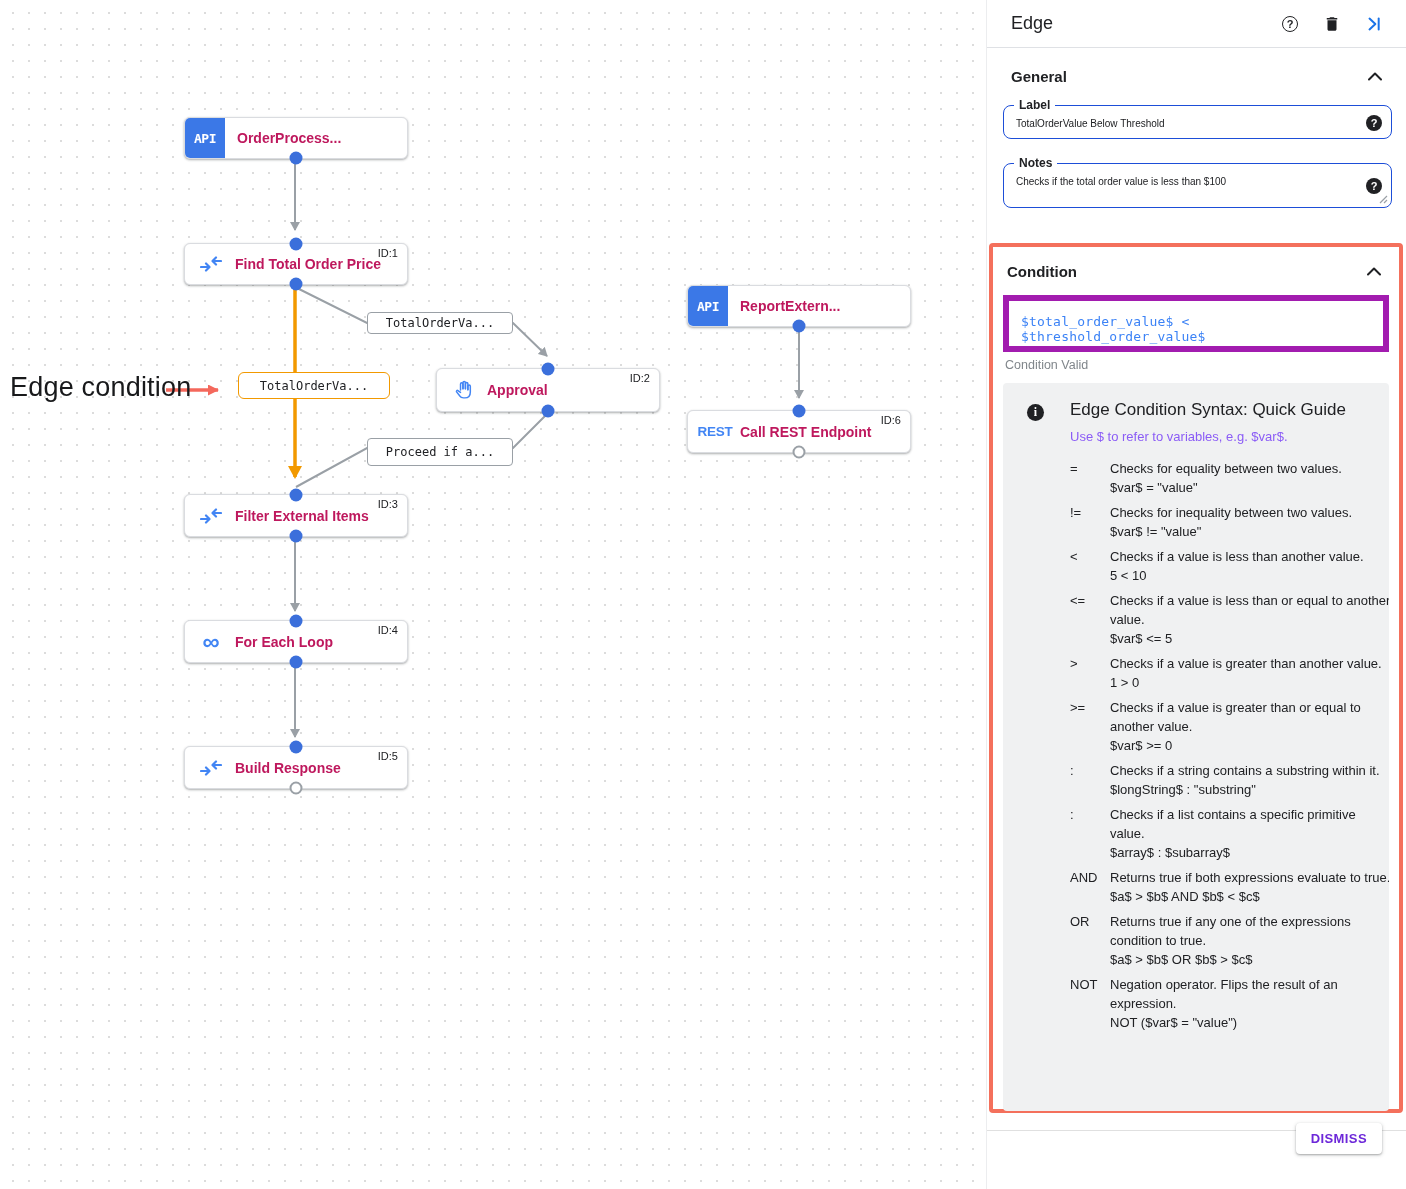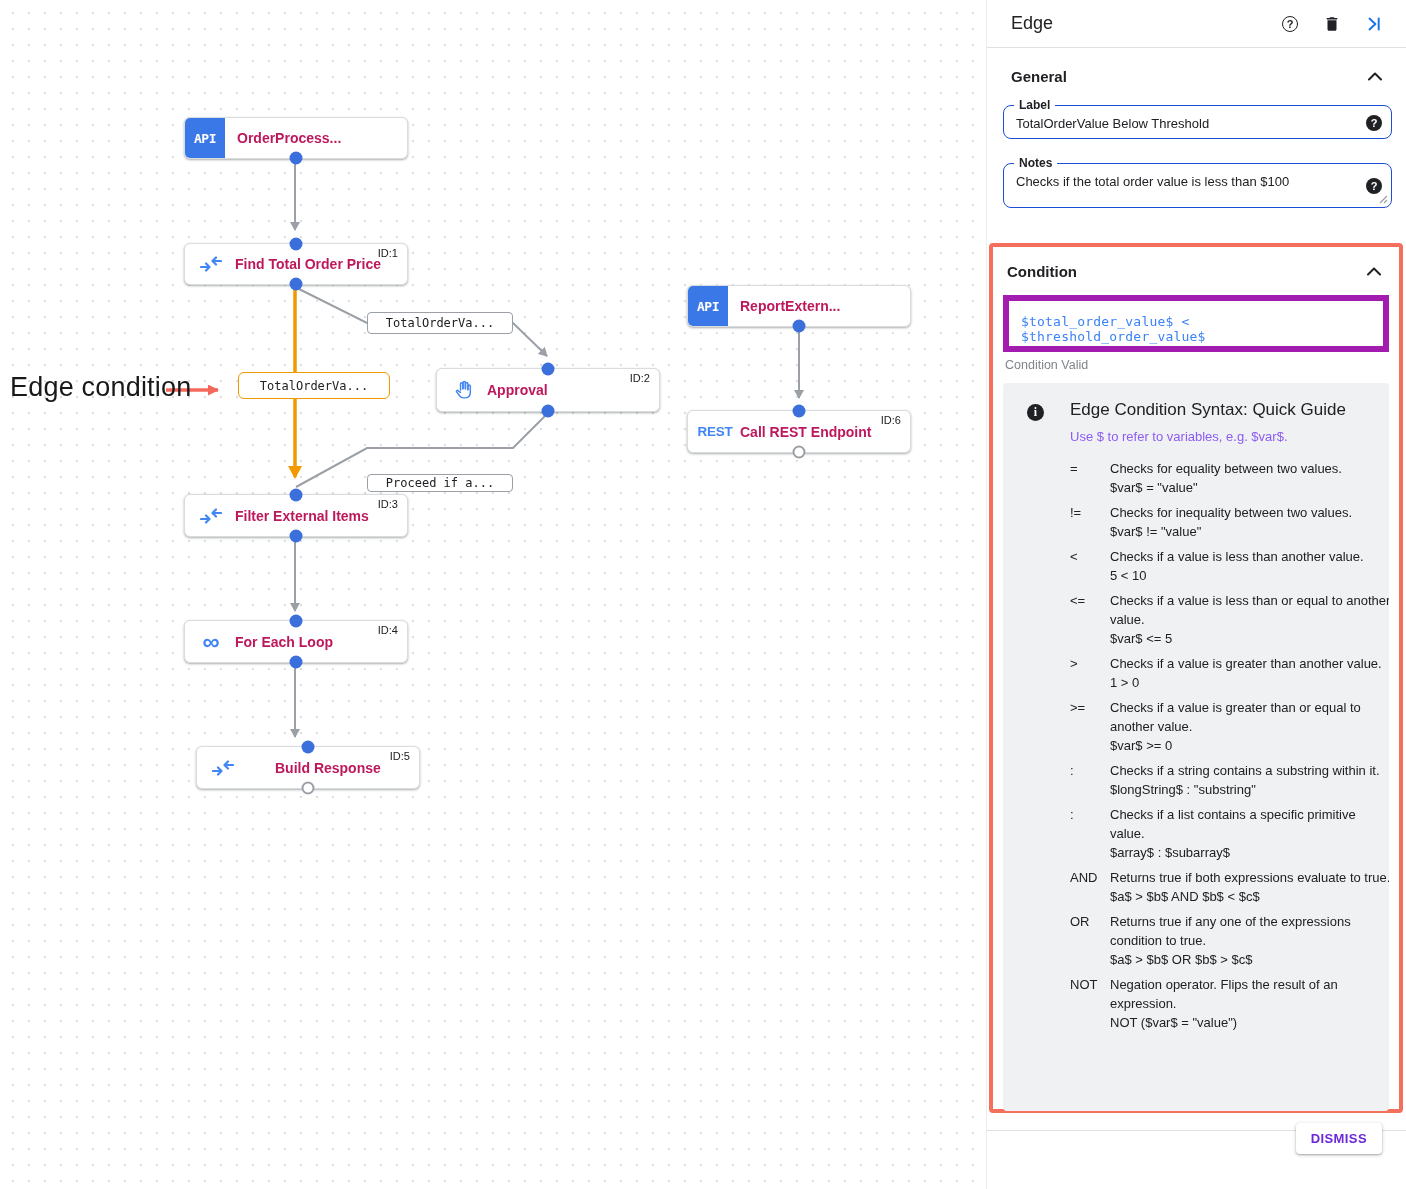--- a/index.html
+++ b/index.html
@@ -44,21 +44,21 @@
   .hdr-icons { display:flex; align-items:center; gap:22px; }
   .icon-btn { width:20px; height:20px; display:flex; align-items:center; justify-content:center; cursor:pointer; }
 
   .help-outline { width:16px; height:16px; border:1.6px solid #202124; border-radius:50%; font-size:11px; font-weight:bold; display:flex; align-items:center; justify-content:center; }
 
   .section-head { display:flex; align-items:center; justify-content:space-between; padding:20px 24px 0 24px; }
   .section-title { font-size:15px; font-weight:bold; }
 
   .field { position:relative; margin:20px 14px 0 16px; border:1px solid #1d4ed8; border-radius:8px; background:#fff; }
   .field-label { position:absolute; top:-8px; left:10px; background:#fff; padding:0 5px; font-size:12px; font-weight:bold; color:#202124; }
-  .field-value { font-size:13px; color:#202124; padding:9px 34px 8px 12px; line-height:17px; }
+  .field-value { font-size:10px; color:#202124; padding:9px 34px 8px 12px; line-height:17px; }
   .help-filled { position:absolute; right:9px; width:16px; height:16px; border-radius:50%; background:#202124; color:#fff; font-size:11px; font-weight:bold; display:flex; align-items:center; justify-content:center; }
   .resize-handle { position:absolute; right:3px; bottom:3px; }
 
   .condition-box { position:absolute; left:2px; top:243px; width:414px; height:870px; border:4px solid #F4705C; border-radius:4px; background:#fff; }
   .cond-expr { margin:15px 10px 0 10px; height:57px; border:6px solid #a21caf; background:#fff;
     font-family:"DejaVu Sans Mono", monospace; font-size:13px; color:#3b82f6; padding:13px 12px; letter-spacing:0.2px; }
   .cond-status { margin:6px 10px 0 12px; font-size:12.5px; color:#80868B; }
 
   .guide { position:relative; margin:11px 10px 0 10px; height:728px; background:#F0F1F2; border-radius:4px; padding:17px 18px 0 67px; overflow:hidden; }
   .info-filled { position:absolute; left:24px; top:21px; width:17px; height:17px; border-radius:50%; background:#202124; color:#fff; font-size:12px; font-weight:bold; display:flex; align-items:center; justify-content:center; font-family:"Liberation Serif", serif; }
@@ -174,40 +174,40 @@
     <div class="node" style="left:184px;top:620px;height:43px;">
       <div class="icon-box">
         <span class="infinity-glyph">∞</span>
       </div>
       <div class="node-label">For Each Loop</div>
       <div class="node-id">ID:4</div>
       <div class="port port-top"></div>
       <div class="port port-bottom"></div>
     </div>
 
-    <div class="node" style="left:196px;top:746px;height:43px;gap:28px;">
+    <div class="node" style="left:184px;top:746px;height:43px;">
       <div class="icon-box">
         <svg width="22" height="18" viewBox="0 0 22 18" fill="none">
           <path d="M1 12 h8 M6 8.5 L9.5 12 L6 15.5" stroke="#4285F4" stroke-width="2.2" stroke-linecap="round" stroke-linejoin="round"></path>
           <path d="M21 6 h-8 M16 2.5 L12.5 6 L16 9.5" stroke="#4285F4" stroke-width="2.2" stroke-linecap="round" stroke-linejoin="round"></path>
         </svg>
       </div>
       <div class="node-label">Build Response</div>
       <div class="node-id">ID:5</div>
       <div class="port port-top"></div>
       <div class="port port-bottom port-hollow"></div>
     </div>
 
     <div class="edge-label" style="left:367px;top:312px;width:146px;height:22px;">
       <span>TotalOrderVa...</span>
     </div>
     <div class="edge-label orange" style="left:238px;top:372px;width:152px;height:27px;">
       <span>TotalOrderVa...</span>
     </div>
-    <div class="edge-label" style="left:367px;top:438px;width:146px;height:18px;margin-top:36px;">
+    <div class="edge-label" style="left:367px;top:438px;width:146px;height:28px;">
       <span>Proceed if a...</span>
     </div>
 
     <div class="annotation-text">Edge condition</div>
   </div>
 
   <div class="panel">
 
     <div class="panel-header">
       <div class="panel-title">Edge</div>

